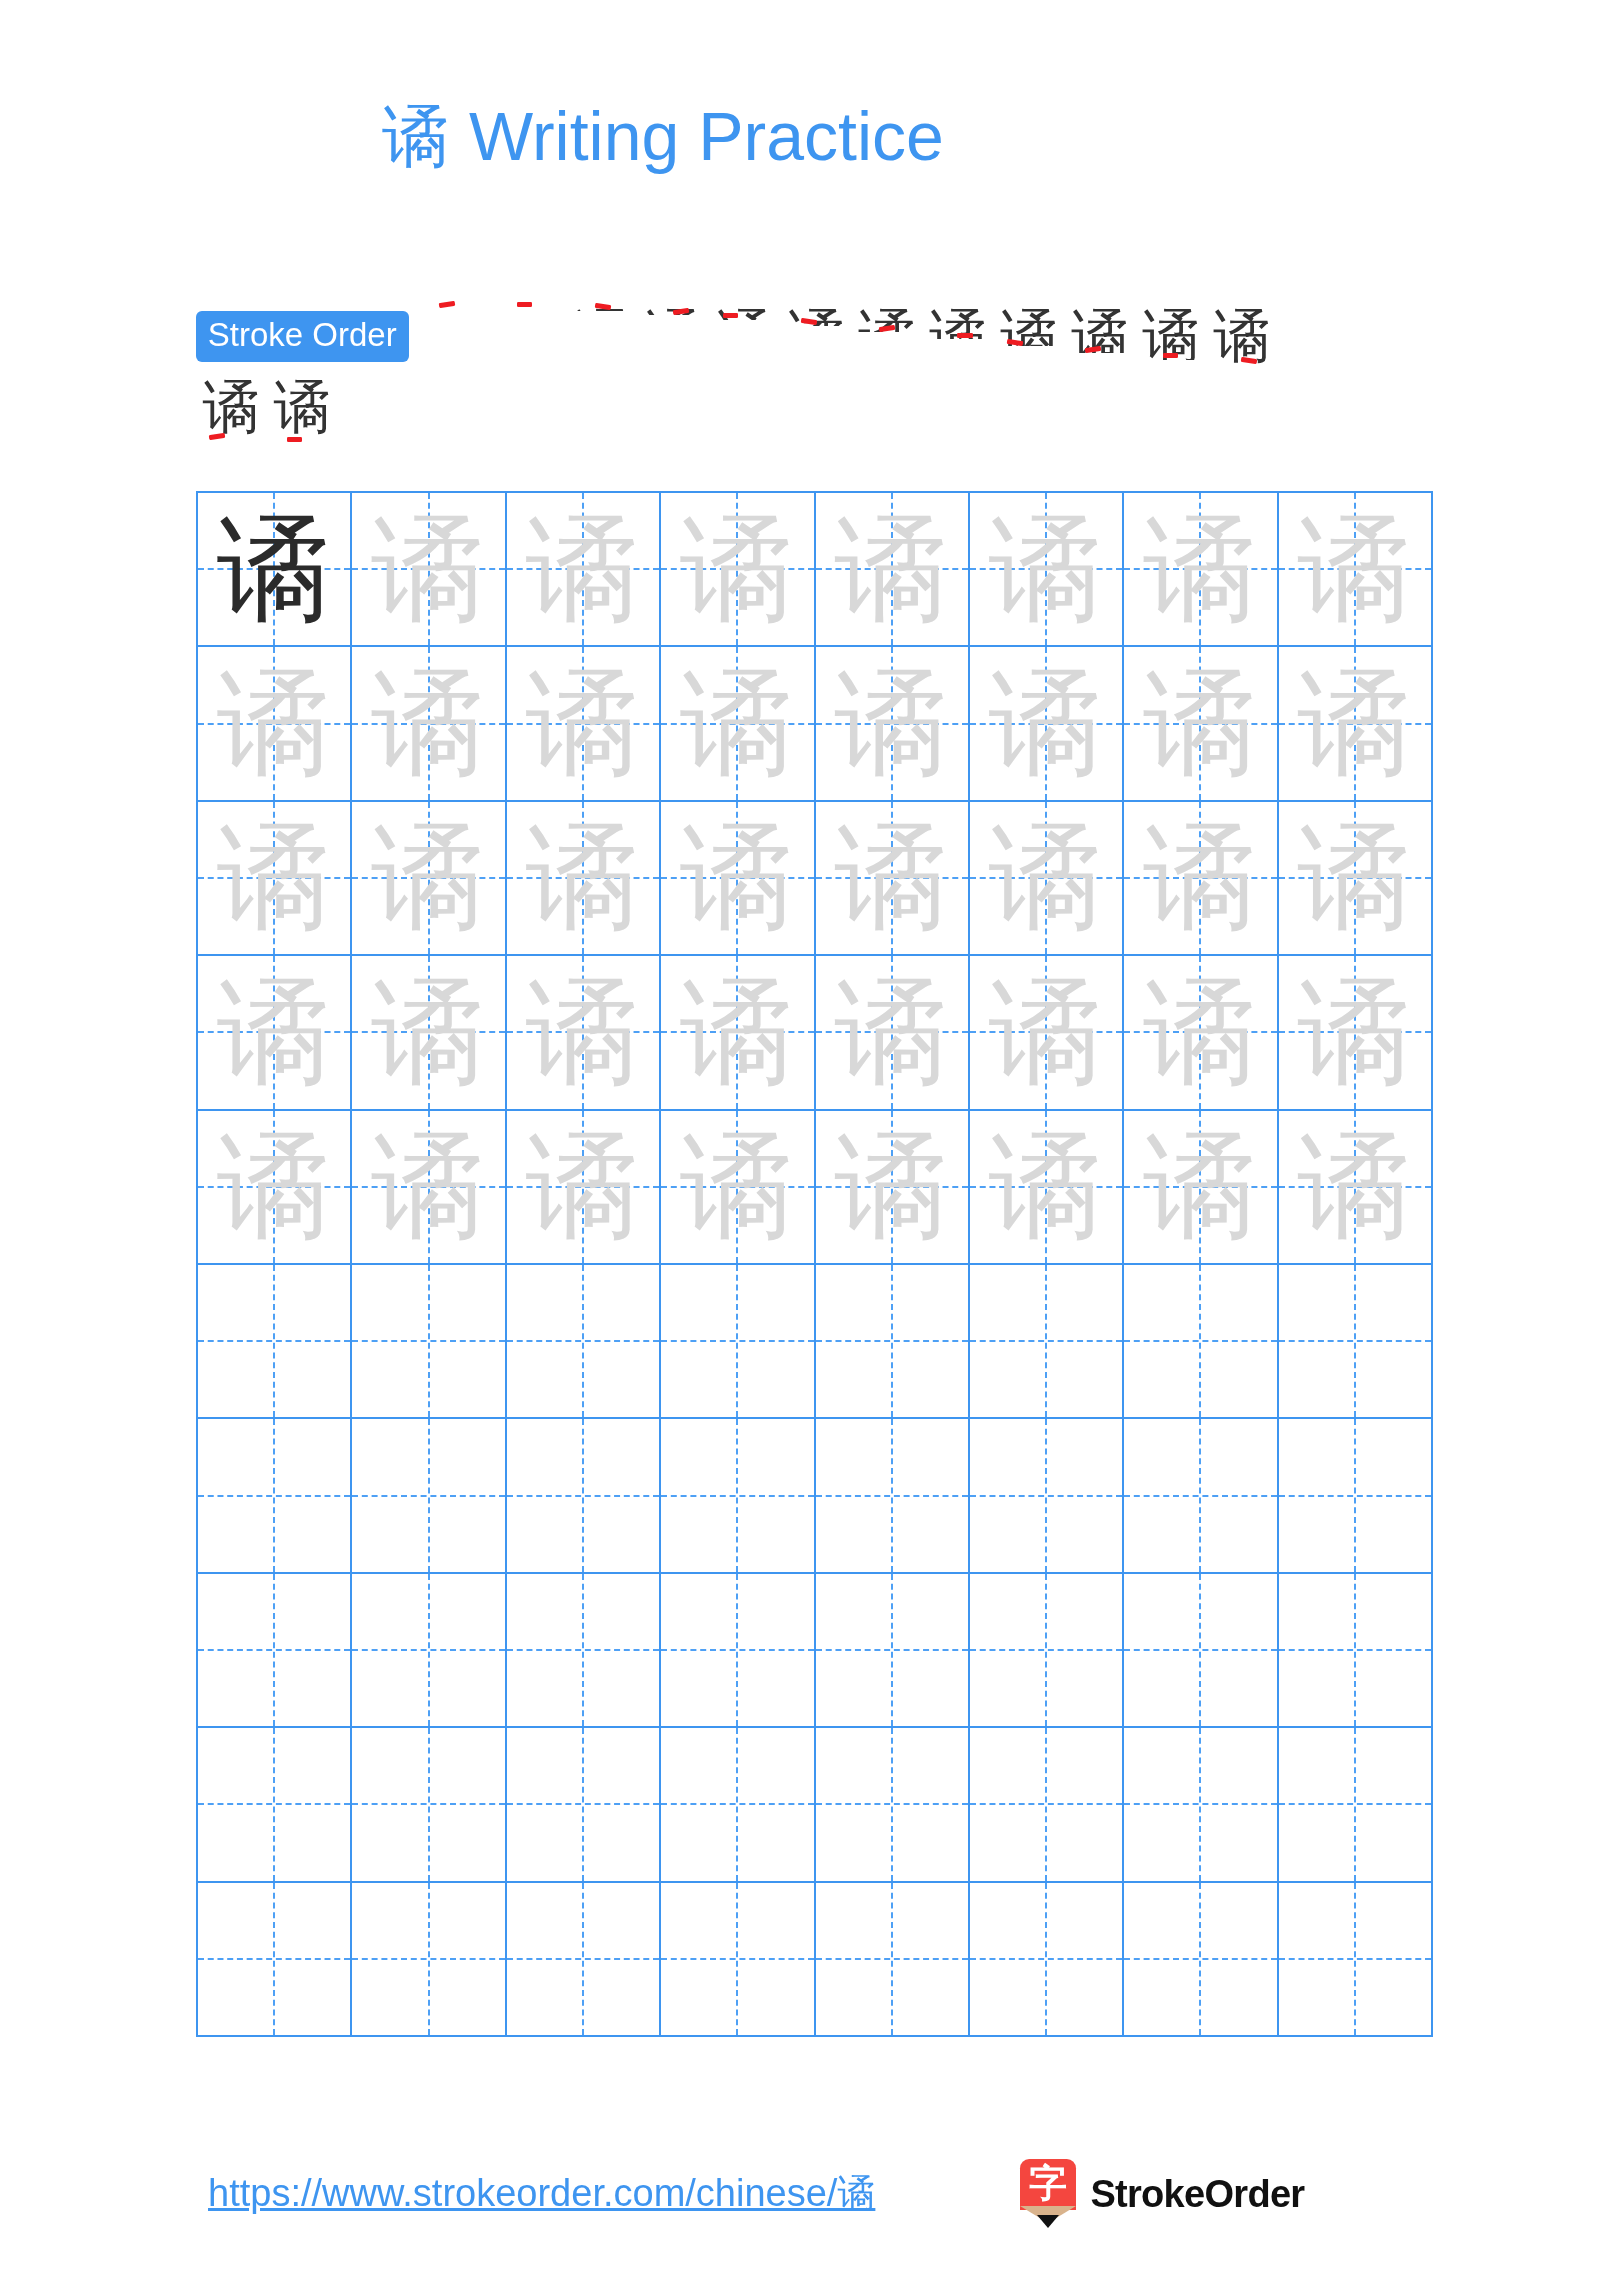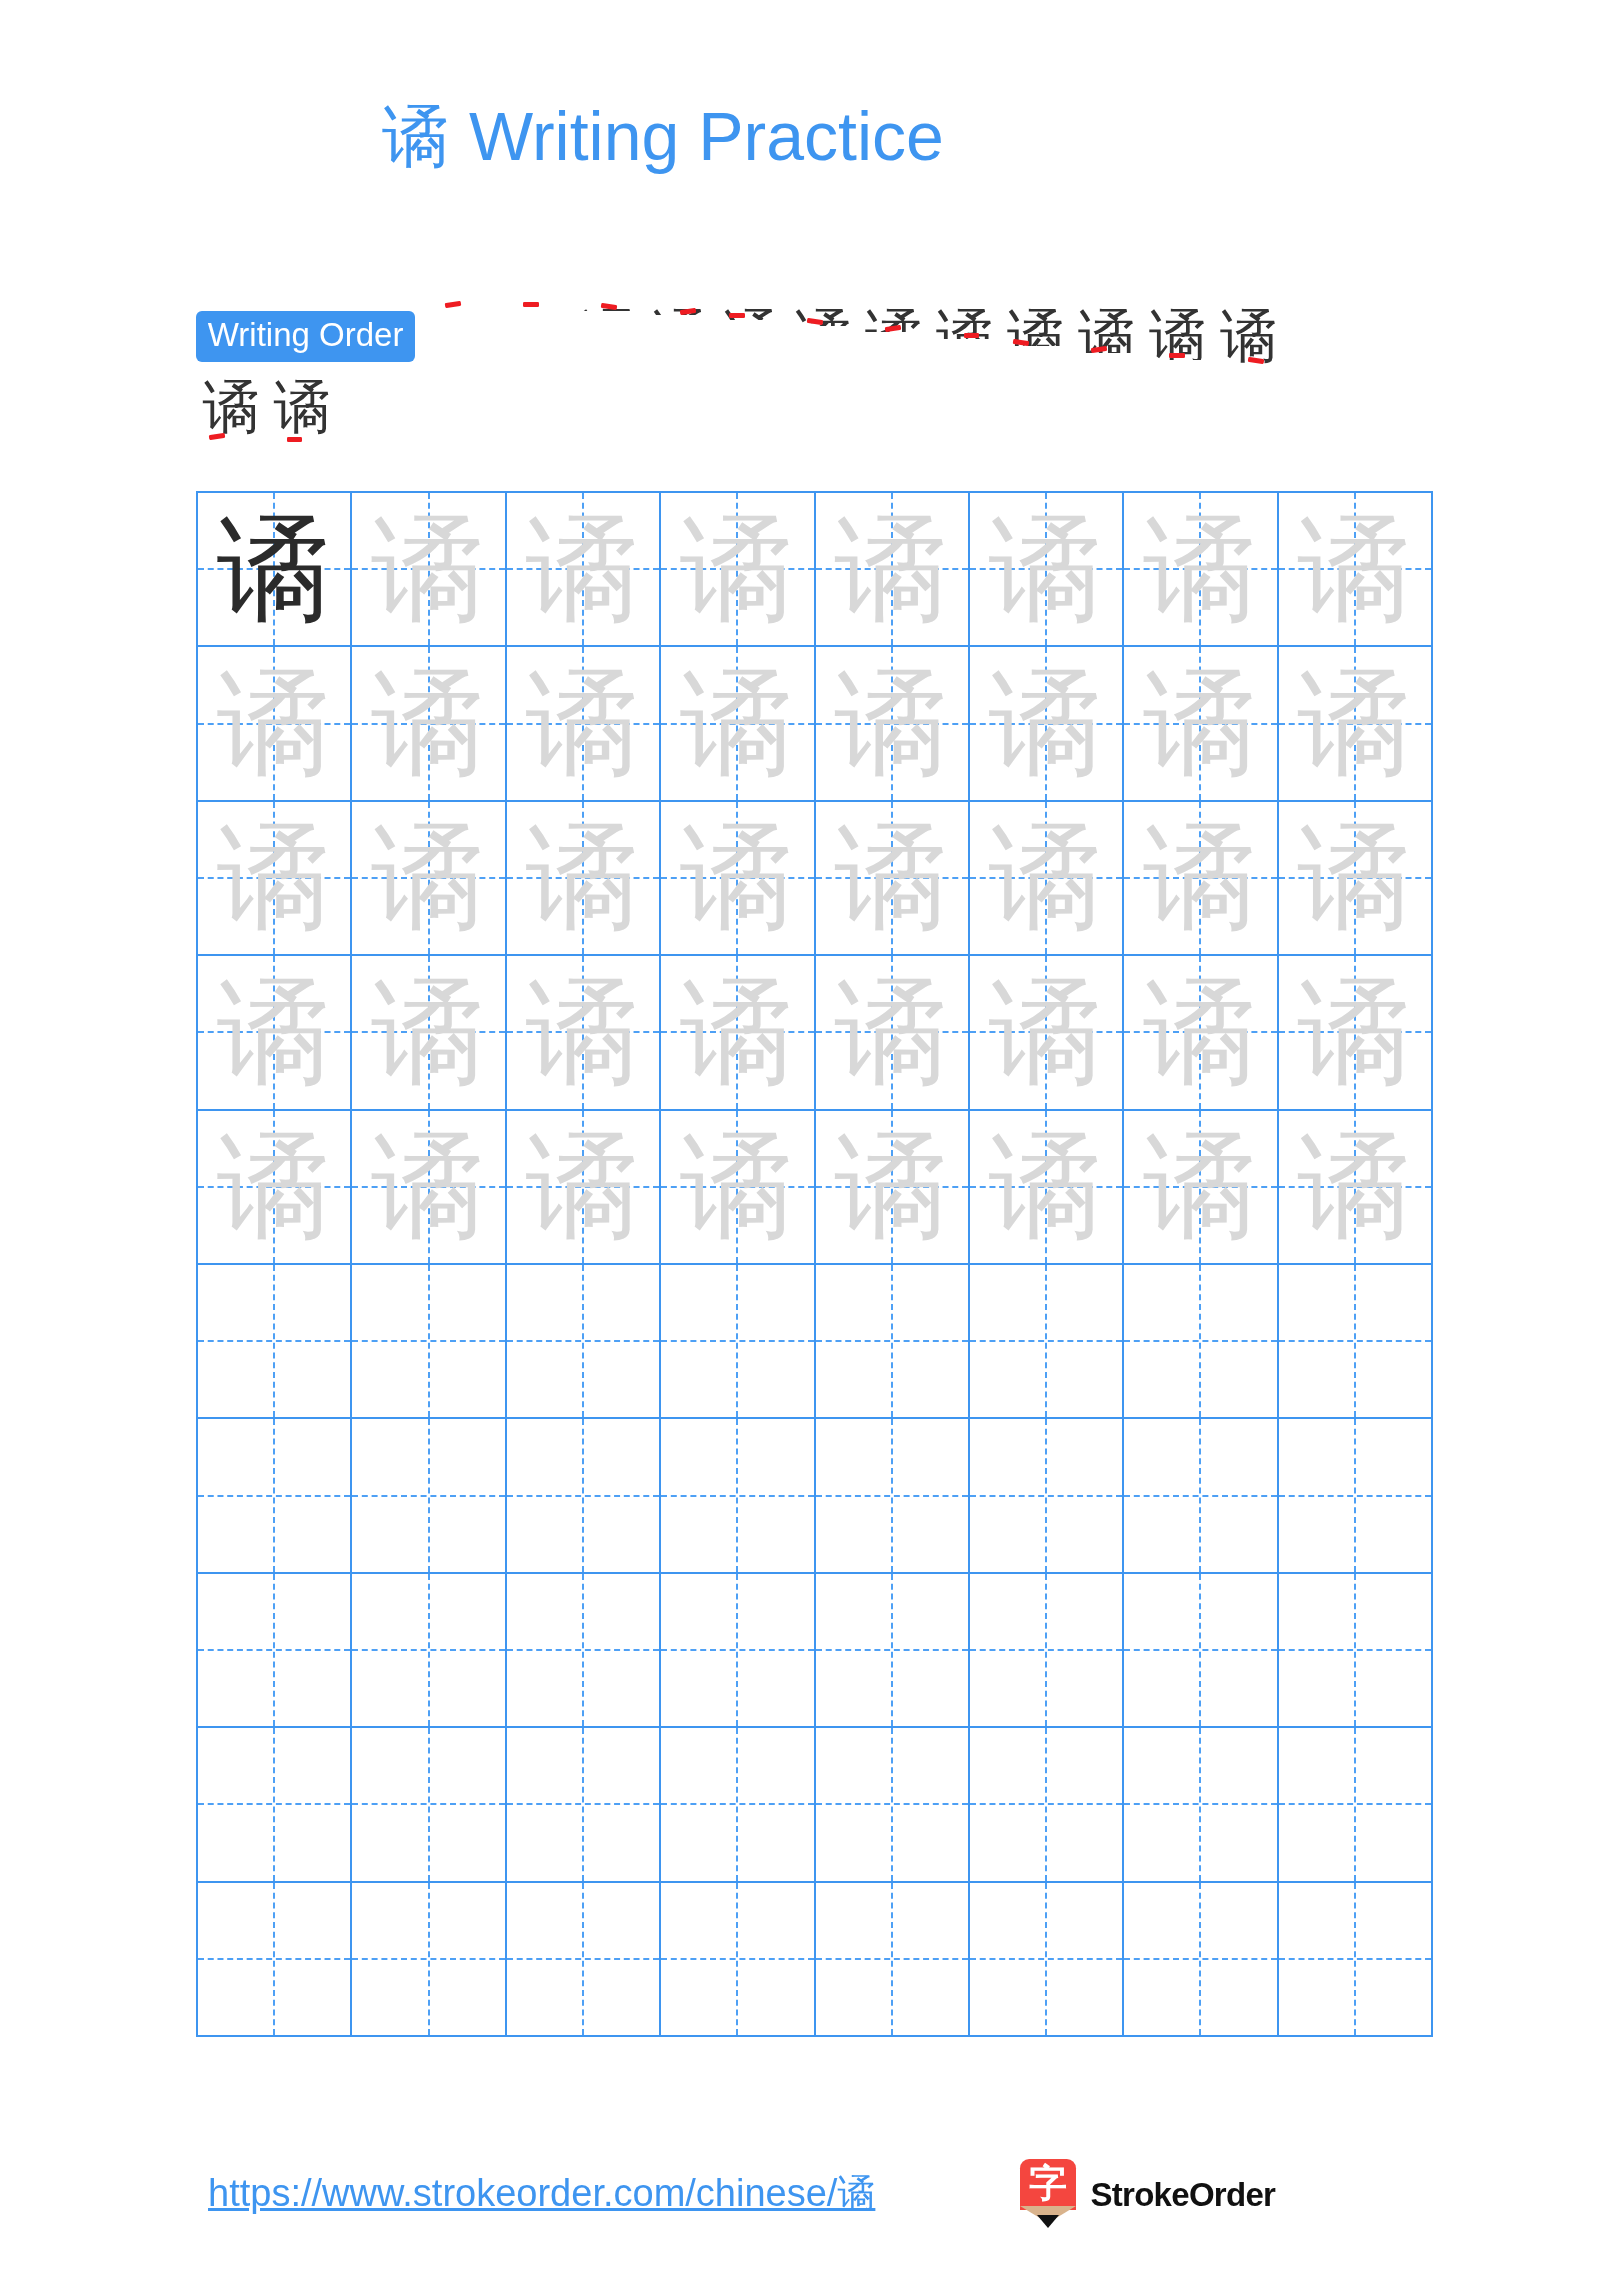--- a/index.html
+++ b/index.html
@@ -213,36 +213,36 @@
     width: 56px;
     height: 46px;
     line-height: 46px;
     text-align: center;
     color: #ffffff;
     font-family: "DejaVu Sans", "Liberation Sans", sans-serif;
     font-size: 38px;
     font-weight: 700;
   }
   .brand-name {
-    font-size: 33px;
+    font-size: 38px;
     font-weight: 700;
     color: #111111;
     letter-spacing: -0.7px;
   }
 </style>
 </head>
 <body>
 
 <div class="page-title">
   <span>谲 Writing Practice</span>
 </div>
 
 <div class="stroke-order-block">
   <div class="so-line">
-    <span class="so-badge">Writing Order</span>
+    <span class="so-badge">Stroke Order</span>
     <span id="so-row-1"><span class="stroke-step"><span class="clip" style="height: 4%;">
             <span class="glyph partial">谲</span>
           </span><span class="newmark" style="top: 2%; left: 18%; width: 22%; height: 7%; transform: rotate(-8deg);"></span></span><span class="stroke-step"><span class="clip" style="height: 9%;">
             <span class="glyph partial">谲</span>
           </span><span class="newmark" style="top: 2%; left: 28%; width: 22%; height: 7%; transform: rotate(0deg);"></span></span><span class="stroke-step"><span class="clip" style="height: 14%;">
             <span class="glyph partial">谲</span>
           </span><span class="newmark" style="top: 5%; left: 38%; width: 22%; height: 7%; transform: rotate(8deg);"></span></span><span class="stroke-step"><span class="clip" style="height: 20%;">
             <span class="glyph partial">谲</span>
           </span><span class="newmark" style="top: 11%; left: 48%; width: 22%; height: 7%; transform: rotate(-8deg);"></span></span><span class="stroke-step"><span class="clip" style="height: 27%;">
             <span class="glyph partial">谲</span>

